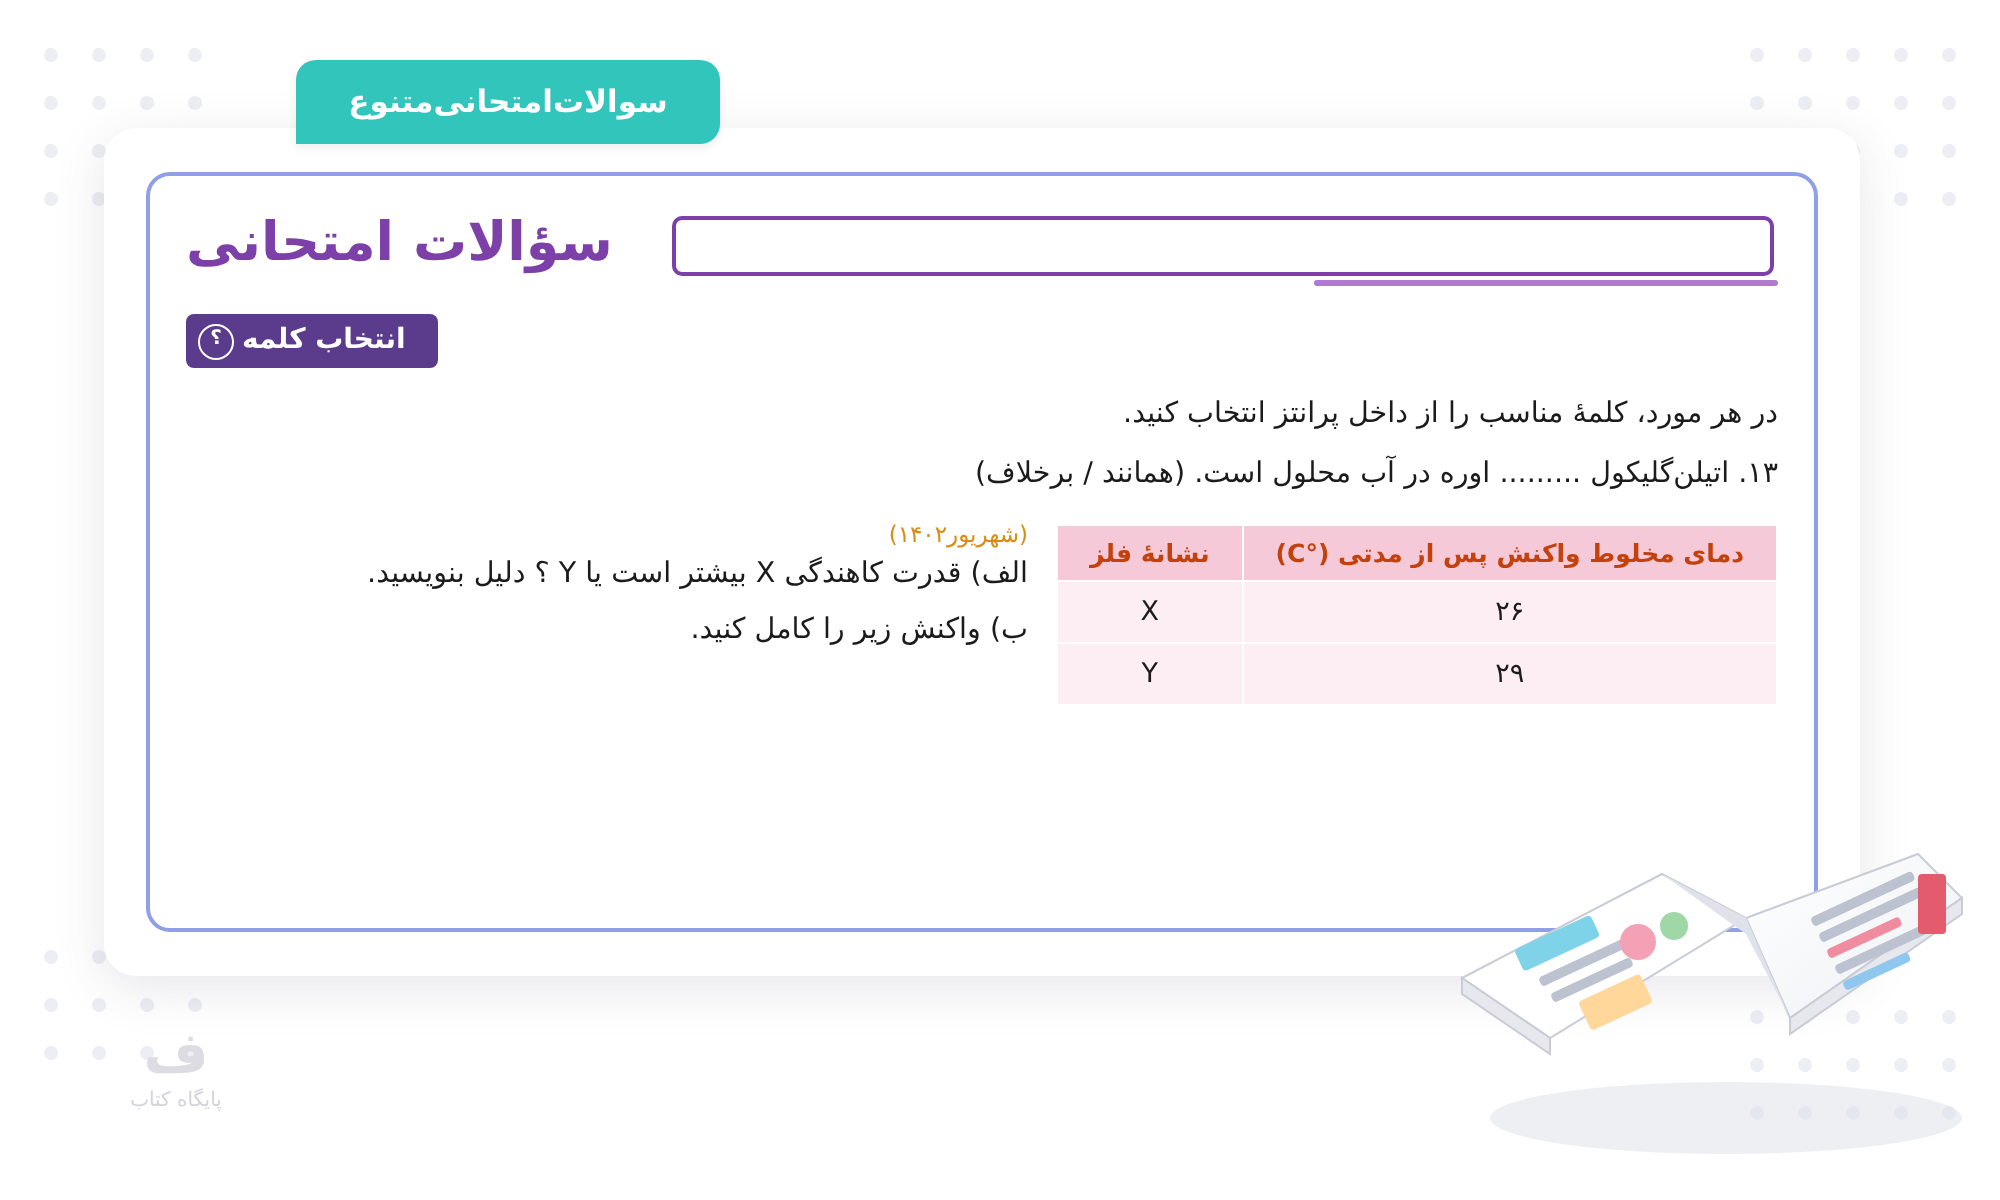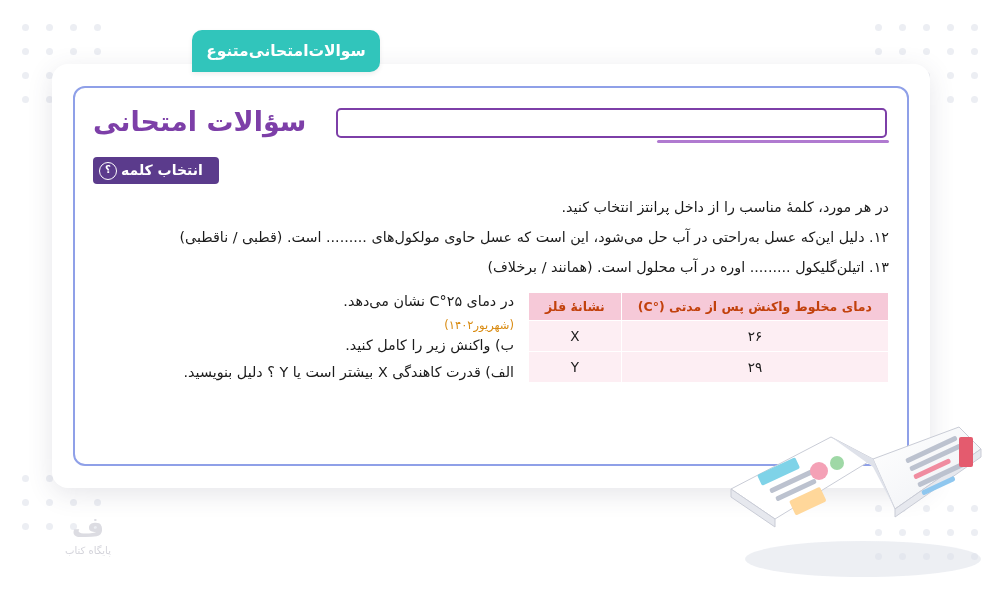--- a/index.html
+++ b/index.html
@@ -32,34 +32,33 @@
   .dots-tl { top: 24px; left: 22px; grid-template-columns: repeat(4, 7px); }
   .dots-bl { bottom: 70px; left: 22px; grid-template-columns: repeat(4, 7px); }
   .dots-tr { top: 24px; right: 22px; grid-template-columns: repeat(5, 7px); }
   .dots-br { bottom: 40px; right: 22px; grid-template-columns: repeat(5, 7px); }
 
   
   .ribbon {
     position: absolute;
     top: 30px;
     left: 148px;
-    width: 188px;
+    width: 212px;
     height: 42px;
     background: #31c5bb;
     border-radius: 10px 10px 10px 0;
     color: #ffffff;
     display: flex;
     align-items: center;
     justify-content: center;
     font-size: 15.5px;
     font-weight: bold;
     letter-spacing: 0;
     z-index: 3;
     box-shadow: 0 2px 5px rgba(0,0,0,.07);
-    margin-left: 44px;
   }
 
   
   .card {
     position: absolute;
     top: 64px;
     left: 52px;
     width: 878px;
     height: 424px;
     background: #ffffff;
@@ -329,21 +328,20 @@
 
     <div class="sub-label-row">
       <div class="sub-label">
         <span>انتخاب کلمه</span>
         <span class="sub-icon">؟</span>
       </div>
     </div>
 
     <p class="q q-intro">در هر مورد، کلمهٔ مناسب را از داخل پرانتز انتخاب کنید.</p>
 
-    <p class="q q-item">۱۲. دلیل این‌که عسل به‌راحتی در آب حل می‌شود، این است که عسل حاوی مولکول‌های ......... است. (قطبی / ناقطبی)</p>
     <p class="q q-item">۱۳. اتیلن‌گلیکول ......... اوره در آب محلول است. (همانند / برخلاف)</p>
 
     <div class="split">
 
       <div class="table-wrap">
         <table class="data">
           <thead>
             <tr>
               <th>دمای مخلوط واکنش پس از مدتی (°C)</th>
               <th>نشانهٔ فلز</th>
@@ -356,24 +354,23 @@
             </tr>
             <tr>
               <td>۲۹</td>
               <td>Y</td>
             </tr>
           </tbody>
         </table>
       </div>
 
       <div class="right-block">
-        <p class="q" style="margin:0;">در دمای ۲۵°C نشان می‌دهد.</p>
         <span class="tag-exam">(شهریور۱۴۰۲)</span>
+        <p class="q" style="margin:0;">الف) قدرت کاهندگی X بیشتر است یا Y ؟ دلیل بنویسید.</p>
         <p class="q" style="margin:0;">ب) واکنش زیر را کامل کنید.</p>
-        <p class="q" style="margin:0;">الف) قدرت کاهندگی X بیشتر است یا Y ؟ دلیل بنویسید.</p>
 
       </div>
     </div>
 
   </div>
 </div>
 
 <div class="watermark">
   <div class="mark">ﻑ</div>
   <div class="wm-text">پایگاه کتاب</div>

